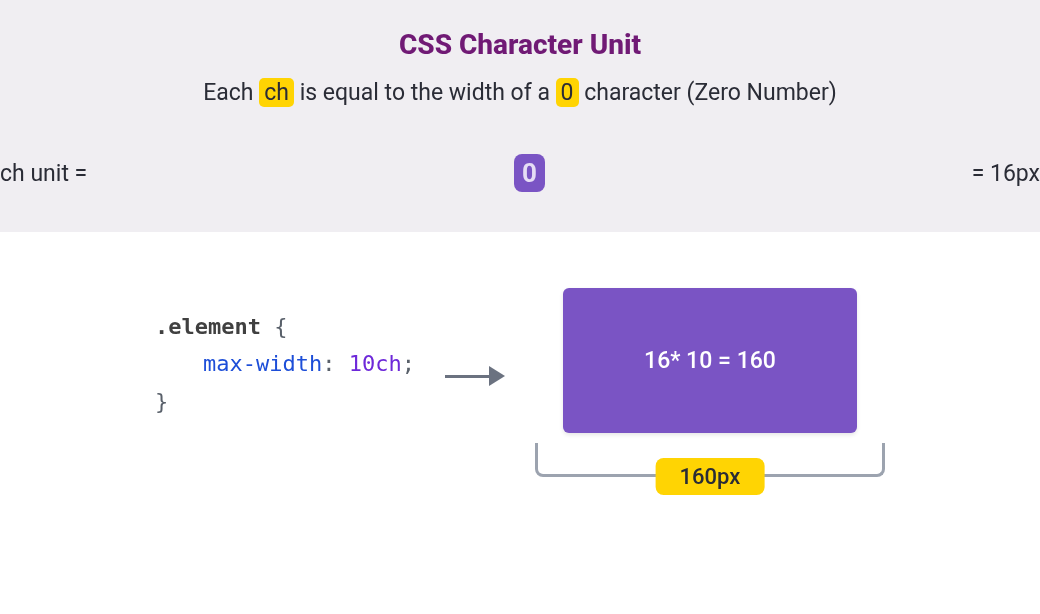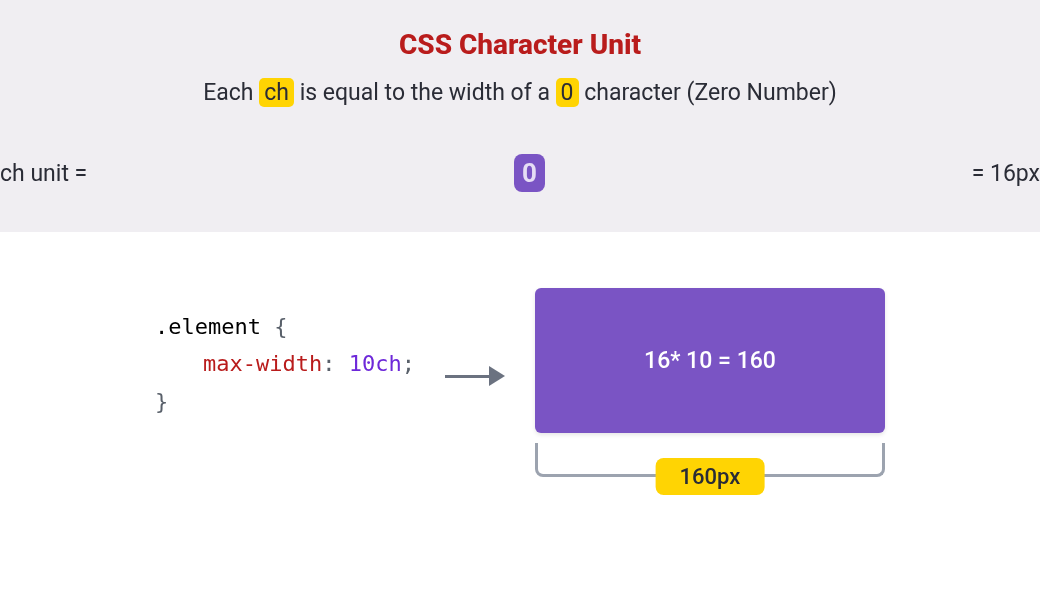--- a/index.html
+++ b/index.html
@@ -11,21 +11,21 @@
     overflow: hidden;
   }
   .top-section {
     background: #f0eef2;
     padding: 28px 0 40px 0;
     text-align: center;
   }
   .title {
     font-size: 28px;
     font-weight: 800;
-    color: #b91c1c;
+    color: #701a75;
     margin-bottom: 18px;
   }
   .subtitle {
     font-size: 23px;
     color: #2a2c36;
     font-weight: 400;
     margin-bottom: 48px;
   }
   .hl-yellow {
     background: #ffd403;
@@ -58,22 +58,22 @@
     justify-content: center;
     gap: 30px;
   }
   .code-block {
     font-family: "SF Mono", Menlo, Consolas, monospace;
     font-size: 22px;
     color: #59606a;
     line-height: 1.7;
     padding-top: 20px;
   }
-  .code-selector { color: #000000; }
-  .code-prop { color: #b91c1c; }
+  .code-selector { color: #404040; font-weight: bold; }
+  .code-prop { color: #1d4ed8; }
   .code-val { color: #6d28d9; }
   .code-indent { padding-left: 48px; display: block; }
   .arrow-wrap {
     padding-top: 78px;
   }
   .arrow {
     width: 60px;
     height: 20px;
     position: relative;
   }
@@ -94,21 +94,21 @@
     border-left: 16px solid #6b7280;
     border-top: 10px solid transparent;
     border-bottom: 10px solid transparent;
   }
   .result-col {
     display: flex;
     flex-direction: column;
     align-items: center;
   }
   .purple-box {
-    width: 350px;
+    width: 294px;
     height: 145px;
     background: #7a54c4;
     border-radius: 6px;
     display: flex;
     align-items: center;
     justify-content: center;
     color: #fff;
     font-size: 23px;
     font-weight: 500;
     box-shadow: 0 2px 4px rgba(0,0,0,0.1);

